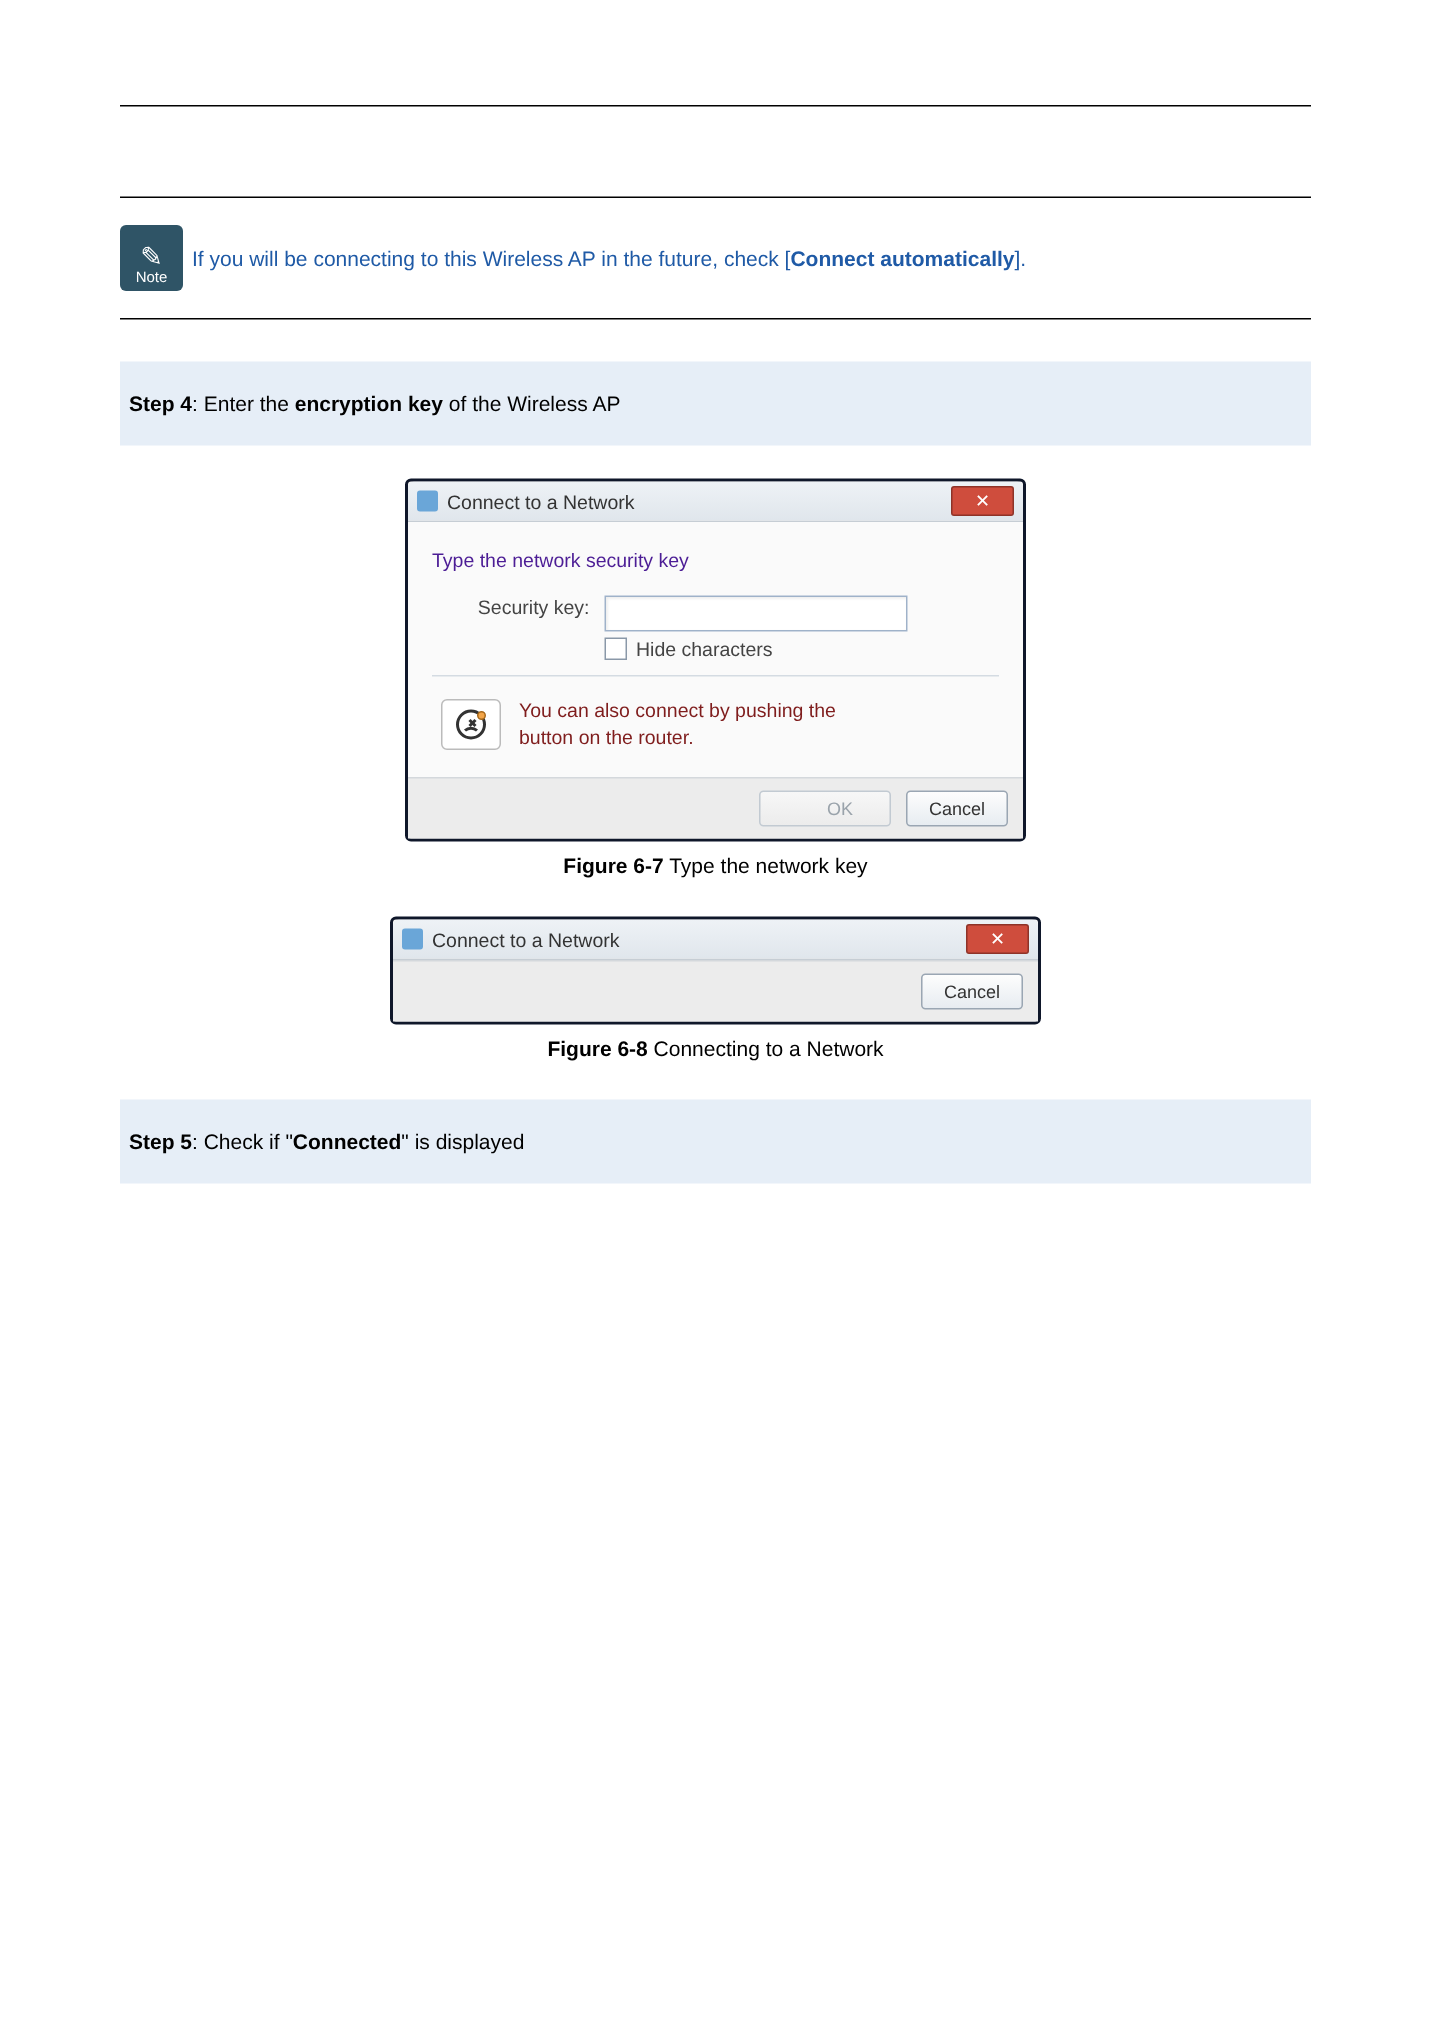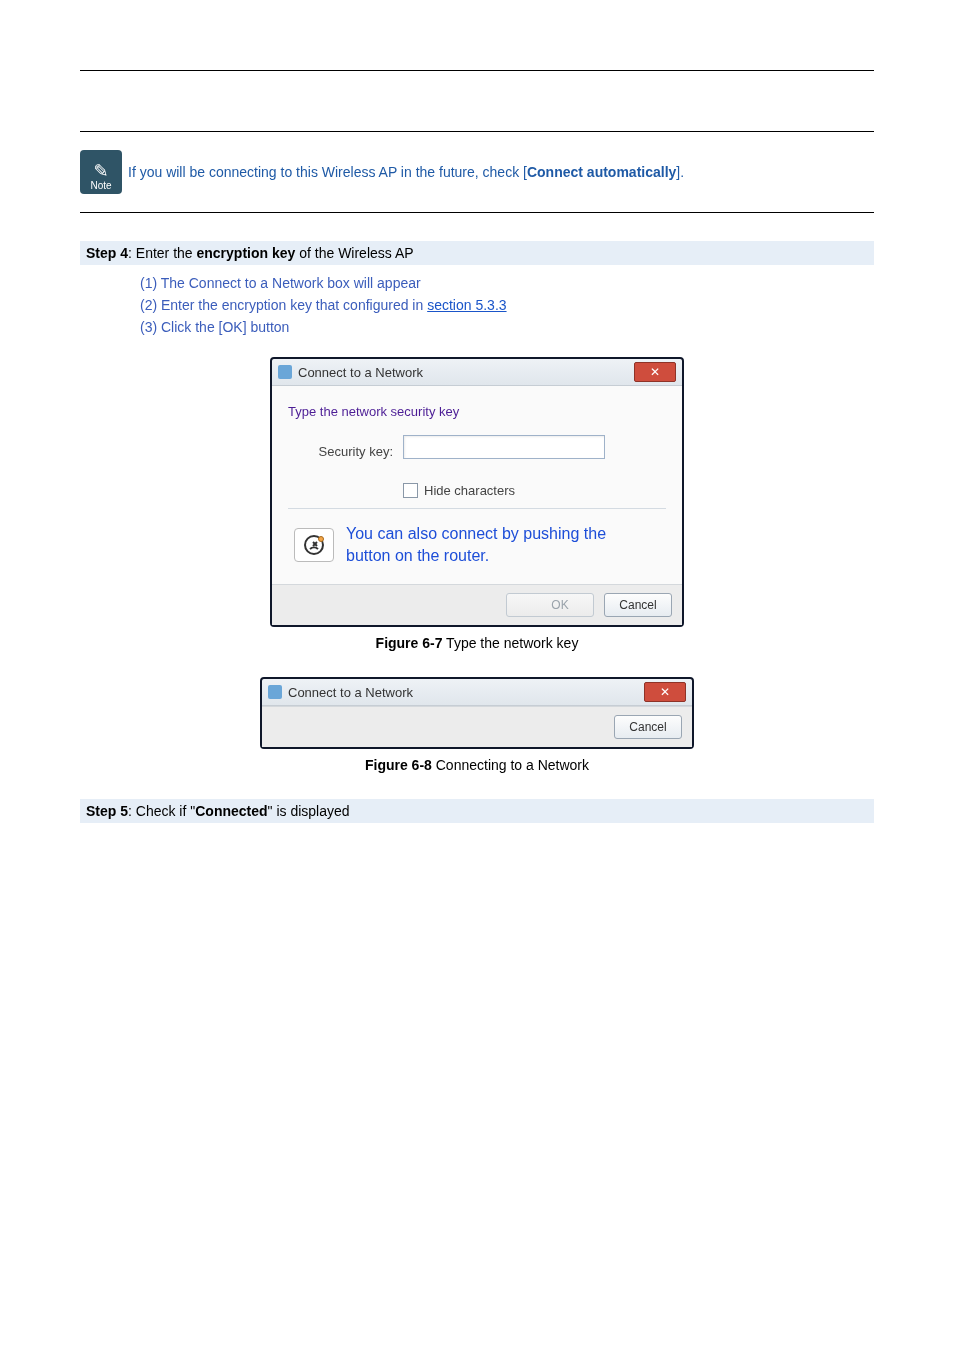--- a/index.html
+++ b/index.html
@@ -50,21 +50,21 @@
     margin-bottom: 3px;
     text-align: center;
   }
   .note-text {
     color: #1f5aa6;
     font-size: 14px;
   }
   .note-text .bold { font-weight: bold; }
   .step-bar {
     background: #e6eef7;
-    padding: 4px 6px;
+    padding: 20px 6px;
     font-size: 14px;
     margin-bottom: 10px;
   }
   .step-body {
     padding-left: 60px;
   }
   .step-line {
     color: #3b5dbb;
     font-size: 14px;
     margin: 6px 0;
@@ -112,21 +112,21 @@
   }
   .win-body {
     padding: 12px 16px 10px 16px;
     background: #fafafa;
   }
   .win-h {
     color: #4c1d95;
     font-size: 13px;
     margin: 6px 0 16px 0;
   }
-  .skrow { display: flex; align-items: flex-end; margin-bottom: 24px; gap:10px;}
+  .skrow { display: flex; align-items: flex-start; margin-bottom: 4px; gap:10px;}
   .sk-label { color: #444; font-size: 13px; width: 105px; text-align: right; }
   .sk-input {
     flex: 0 0 200px;
     height: 22px;
     border: 1px solid #9fb2c9;
     background: #fff;
     box-shadow: inset 1px 1px 2px rgba(0,0,0,.08);
   }
   .chkrow { display: flex; align-items: center; margin-left: 115px; gap:6px; font-size:13px; color:#444; margin-bottom: 10px; text-align: right;}
   .chkbox {
@@ -138,21 +138,21 @@
     margin: 8px 0 10px 0;
   }
   .pushrow { display: flex; align-items:center; gap:12px; padding:4px 0 8px 6px;}
   .push-ic {
     width: 38px; height: 32px;
     border:1px solid #bbb; border-radius:4px;
     display:flex; align-items:center; justify-content:center;
     background: #fff;
   }
   .push-ic svg { display:block; }
-  .push-txt { font-size: 16px; color:#1d4ed8; line-height:1.35; }
+  .push-txt { font-size: 13px; color:#7f1d1d; line-height:1.35; }
   .win-foot {
     height: 40px;
     background: #ececec;
     border-top: 1px solid #d4d8dc;
     display:flex; align-items:center; justify-content:flex-end;
     padding: 0 10px; gap:10px;
   }
   .btn {
     min-width: 66px; height: 22px;
     border: 1px solid #9aa6b3;
@@ -206,27 +206,20 @@
     </span>
     <span class="note-text">
       <span>If you will be connecting to this Wireless AP in the future, check [</span><span class="bold">Connect automatically</span><span>].</span>
     </span>
   </div>
 
   <div class="step-bar">
     <b>Step 4</b><span>: Enter the </span><b>encryption key</b><span> of the Wireless AP</span>
   </div>
 
-  <div class="step-body">
-    <div class="step-line">(1)  The Connect to a Network box will appear</div>
-    <div class="step-line">
-      <span>(2)  Enter the encryption key that configured in </span><a href="#" class="link">section 5.3.3</a>
-    </div>
-    <div class="step-line">(3)  Click the [OK] button</div>
-  </div>
 
   <div class="screenshot-wrap">
     <div class="win">
       <div class="win-title">
         <span class="tico"></span>
         <span>Connect to a Network</span>
         <span class="win-close">✕</span>
       </div>
       <div class="win-body">
         <div class="win-h">Type the network security key</div>

